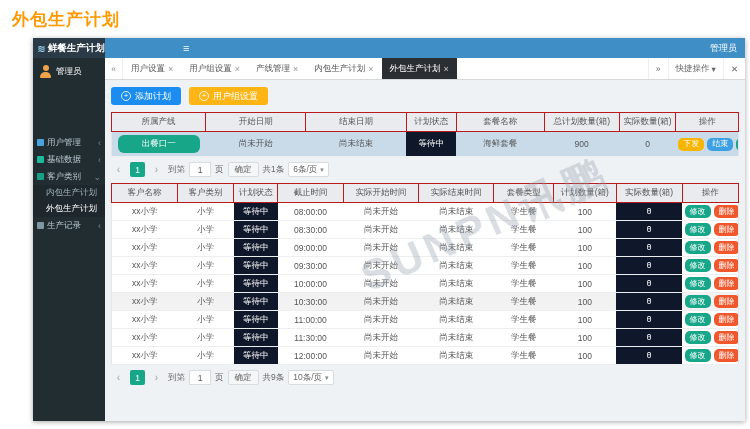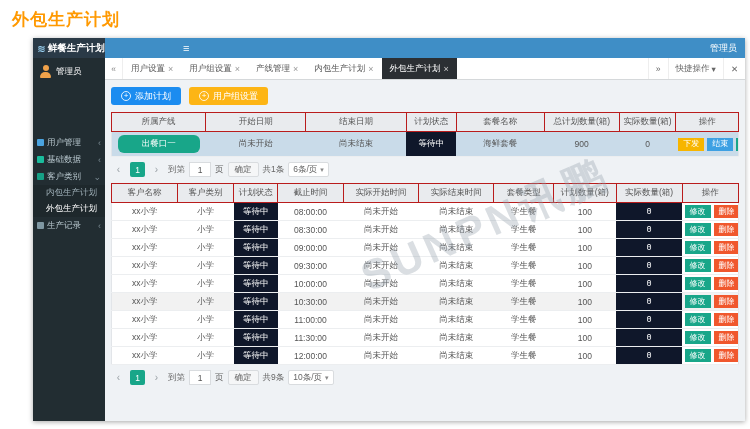--- a/index.html
+++ b/index.html
@@ -75,21 +75,21 @@
   th { background:#e9ebee; border:1px solid #b91c1c; font-weight:normal; padding:3px 1px;
     color:#555; white-space:nowrap; overflow:hidden; }
   td { padding:2px 1px; text-align:center; border-bottom:1px solid #eceef0; white-space:nowrap; overflow:hidden; }
   .plan-table td { padding:3px 1px; }
   .plan-row { background:#c9dbe9; }
   .line-chip { display:block; margin:0 5px; background:#18a689; color:#fff; border-radius:6px;
     padding:3px 0; cursor:pointer; }
   .cell-teal { background:#0f172a; color:#fff;font-family:Liberation Mono, monospace; }
   .detail-table { margin-top:2px; }
   .detail-table tbody tr.hl { background:#f2f2f2; }
-  .pill { display:inline-block; min-width:20px; padding:1.5px 5px; border-radius:0; color:#fff;
+  .pill { display:inline-block; min-width:20px; padding:1.5px 5px; border-radius:5px; color:#fff;
     font-size:8px; line-height:10px; margin:0 1.5px; cursor:pointer; }
 
   .pager { display:flex; align-items:center; gap:4px; margin:5px 0 6px 0; font-size:8.5px; color:#666; }
   .pg-btn { width:15px; height:15px; display:inline-flex; align-items:center; justify-content:center;
     color:#9aa0a6; cursor:pointer; border-radius:2px; font-size:10px; }
   .pg-active { background:#18a689; color:#fff; font-size:8.5px; }
   .pg-input { width:22px; height:15px; border:1px solid #d9dcdf; background:#fff; font-size:8.5px;
     text-align:center; color:#555; }
   .pg-confirm { height:15px; padding:4px 6px; border:1px solid #d9dcdf; background:#f5f6f7;
     display:inline-flex; align-items:center; cursor:pointer; border-radius:2px; }

